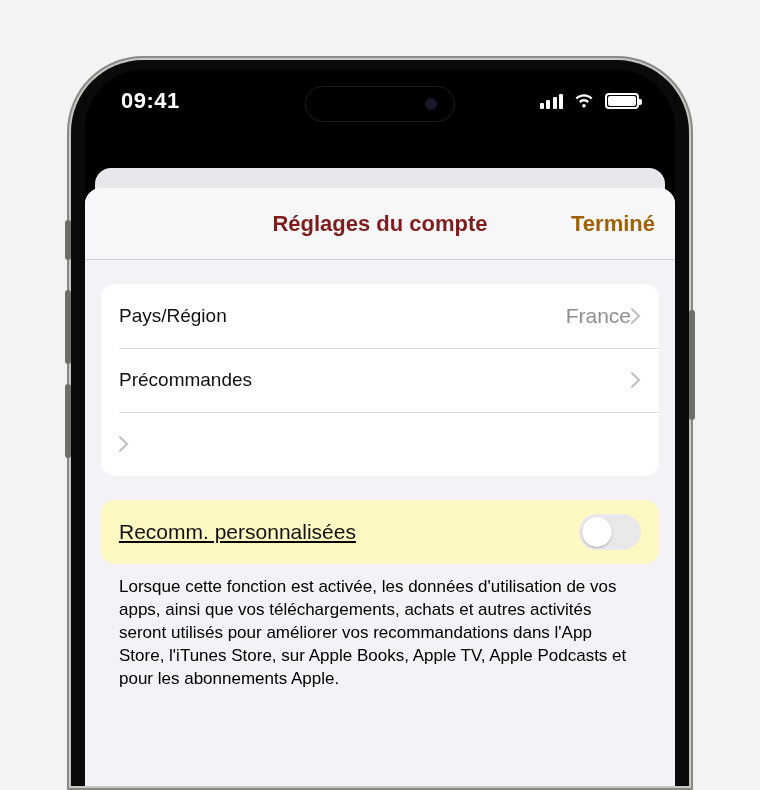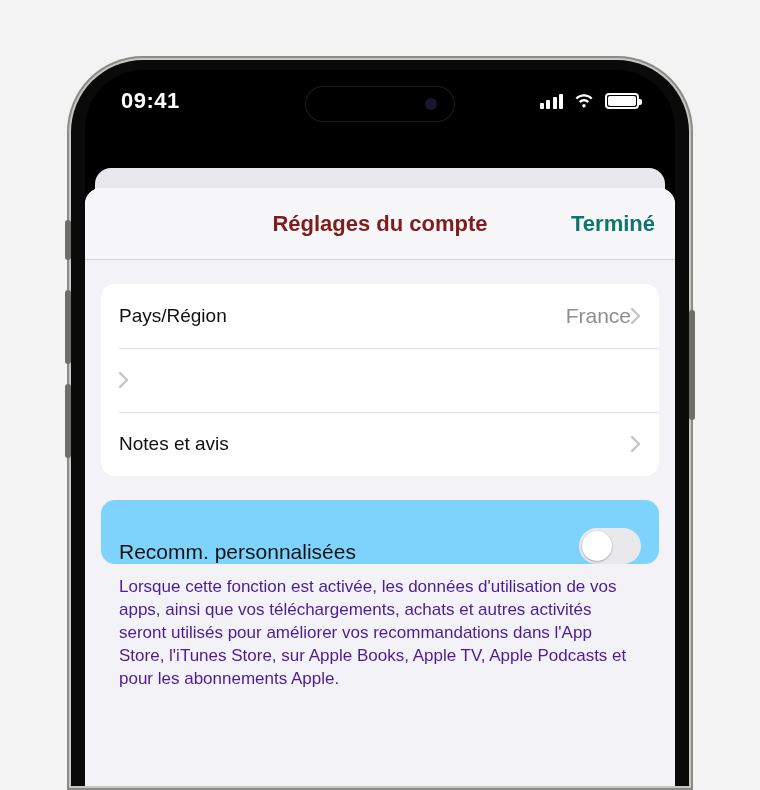--- a/index.html
+++ b/index.html
@@ -146,21 +146,21 @@
     text-align: center;
     font-size: 22px;
     font-weight: 600;
     color: #7f1d1d;
   }
   .done-btn {
     position: absolute;
     right: 20px;
     top: 50%;
     transform: translateY(-50%);
-    color: #0f766e;
+    color: #a16207;
     font-size: 22px;
     font-weight: 600;
     cursor: pointer;
   }
   .content {
     padding: 24px 16px 0 16px;
   }
   .group {
     background: #fff;
     border-radius: 14px;
@@ -187,25 +187,26 @@
     color: #111;
   }
   .row-value {
     font-size: 21px;
     color: #8e8e93;
   }
   .chevron svg { display:block; }
   .group2 { margin-top: 24px; }
   .toggle-row {
     display:flex;
-    align-items:flex-end;
+    align-items:center;
     padding: 0 18px;
     height: 64px;
-    background:#7dd3fc;
+    background:#fef9c3;
     border-radius:14px;
+    text-decoration:underline;
   }
   .toggle-label {
     flex:1;
     font-size: 21px;
     color:#111;
   }
   .toggle {
     width: 62px; height: 36px;
     background: #e9e9eb;
     border-radius: 20px;
@@ -217,21 +218,21 @@
     left:3px; top:3px;
     width:30px; height:30px;
     background:#fff;
     border-radius:50%;
     box-shadow: 0 1px 2px rgba(0,0,0,0.25), 0 0 0 0.5px rgba(0,0,0,0.06);
   }
   .footer-text {
     padding: 12px 18px 0 18px;
     font-size: 17px;
     line-height: 1.35;
-    color: #4c1d95;
+    color: #000000;
   }
 </style>
 </head>
 <body>
 
 <div class="phone">
   <div class="side-btn sb1"></div>
   <div class="side-btn sb2"></div>
   <div class="side-btn sb3"></div>
   <div class="side-btn sbR"></div>
@@ -276,29 +277,29 @@
             <div class="row-label">Pays/Région</div>
             <div class="row-value">France</div>
             <div class="chevron">
               <svg width="10" height="16" viewBox="0 0 10 16">
                   <path d="M1 1l7 7-7 7" stroke="#c5c5c9" stroke-width="2.4" fill="none" stroke-linecap="round" stroke-linejoin="round"></path>
                 </svg>
             </div>
           </div>
 
           <div class="row">
+            <div class="row-label">Précommandes</div>
             <div class="chevron">
               <svg width="10" height="16" viewBox="0 0 10 16">
                   <path d="M1 1l7 7-7 7" stroke="#c5c5c9" stroke-width="2.4" fill="none" stroke-linecap="round" stroke-linejoin="round"></path>
                 </svg>
             </div>
           </div>
 
           <div class="row">
-            <div class="row-label">Notes et avis</div>
             <div class="chevron">
               <svg width="10" height="16" viewBox="0 0 10 16">
                   <path d="M1 1l7 7-7 7" stroke="#c5c5c9" stroke-width="2.4" fill="none" stroke-linecap="round" stroke-linejoin="round"></path>
                 </svg>
             </div>
           </div>
 
         </div>
 
         <div class="group2">

